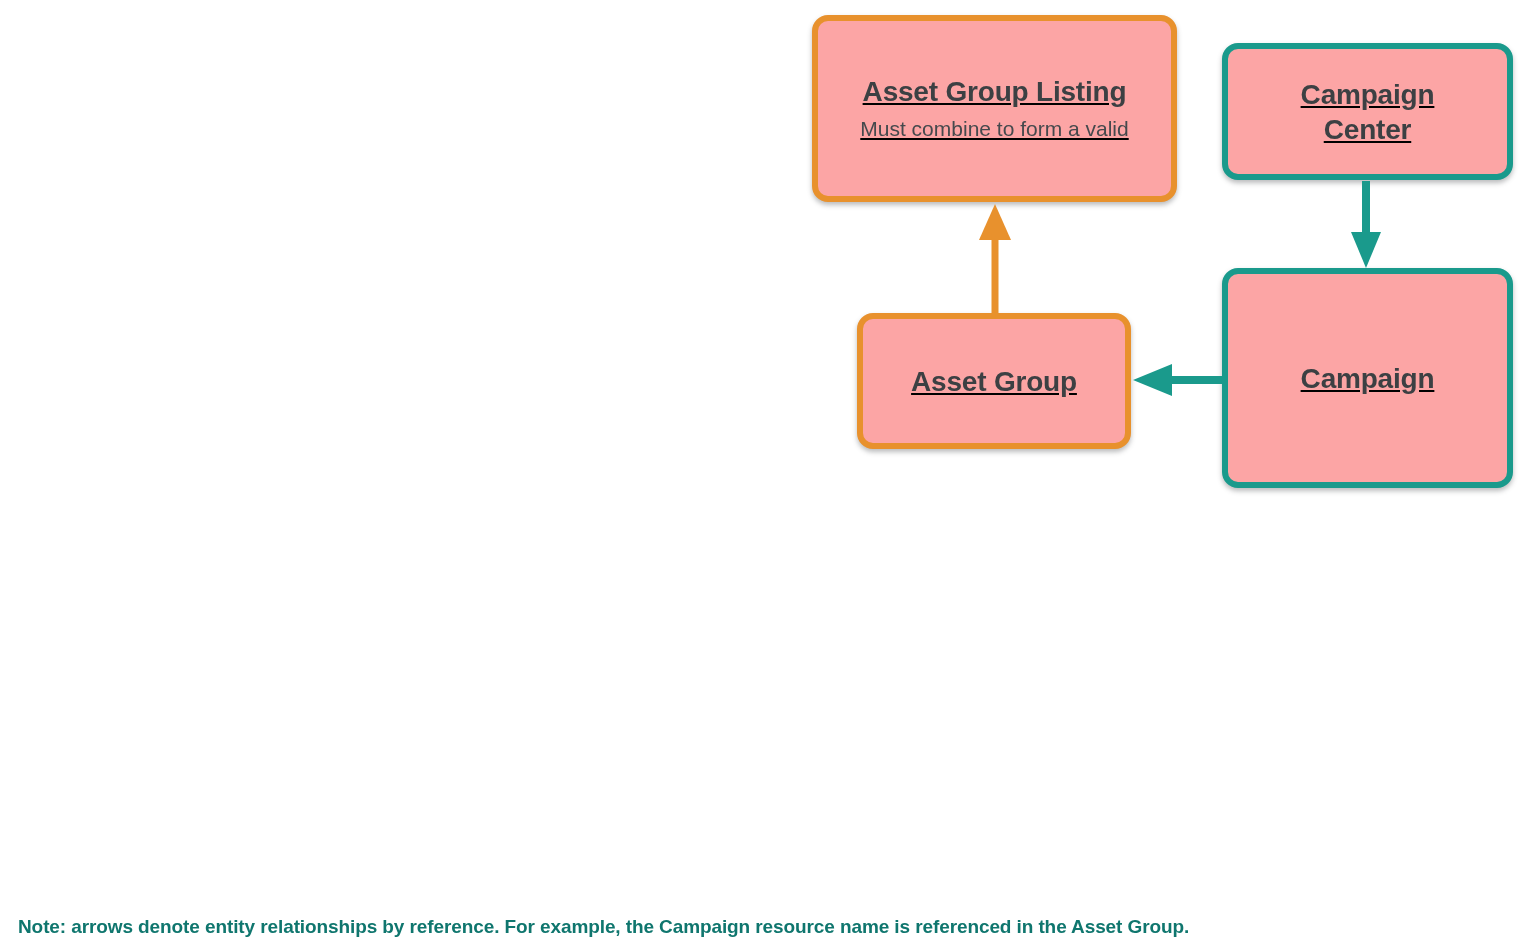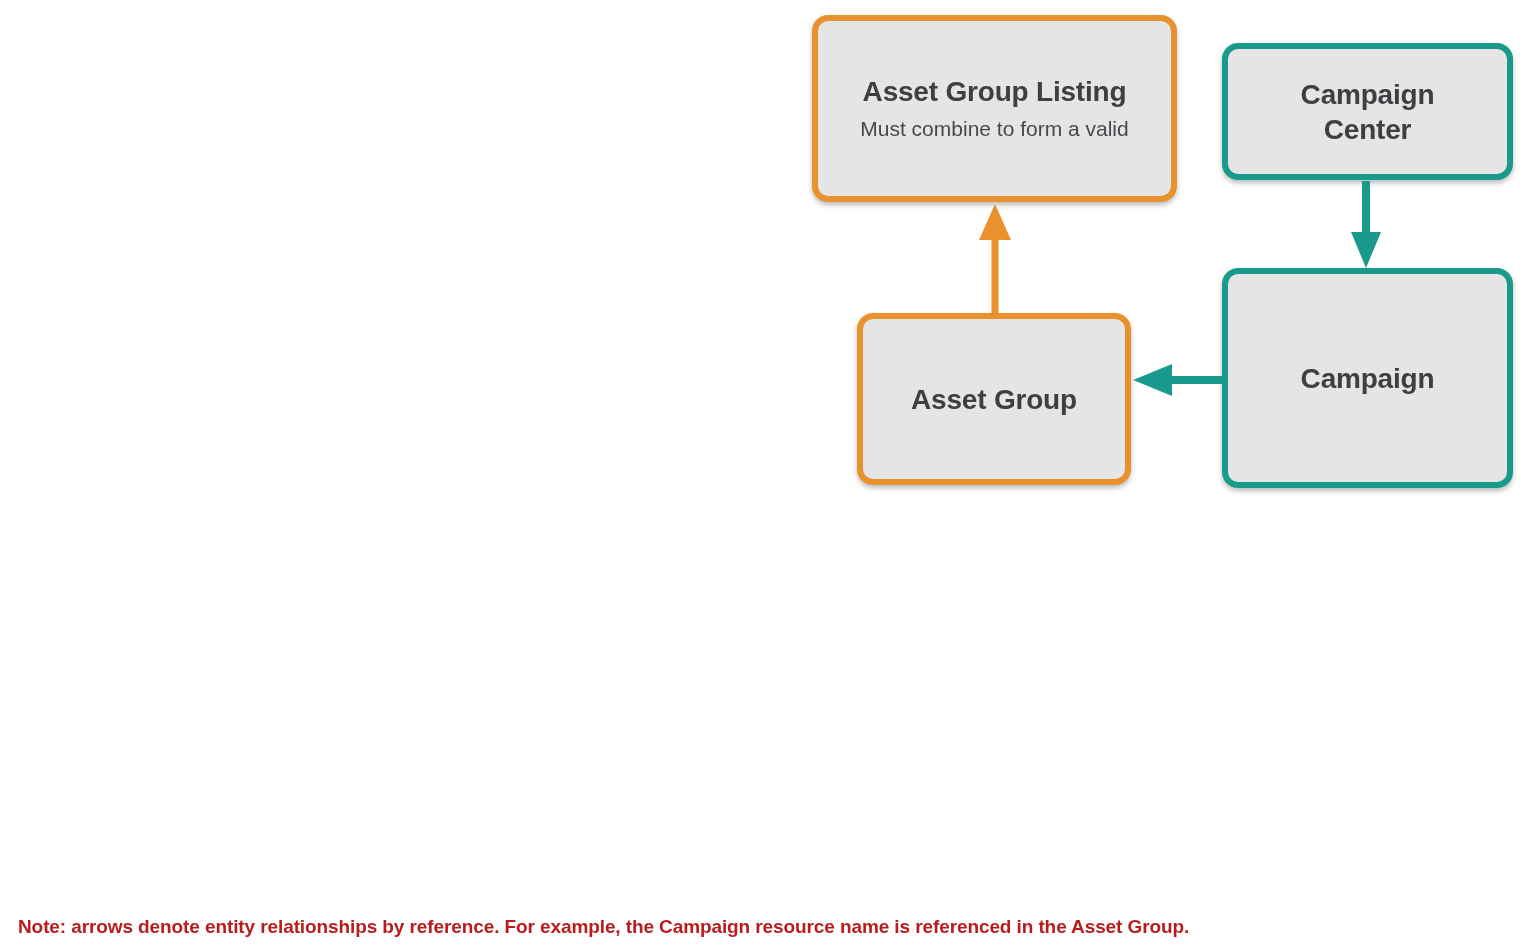--- a/index.html
+++ b/index.html
@@ -13,46 +13,47 @@
     width: 1538px;
     height: 948px;
     background: #ffffff;
     overflow: hidden;
   }
   .box {
     position: absolute;
     box-sizing: border-box;
     border: 6px solid #999;
     border-radius: 16px;
-    background: #e5e5e5;
+    background: #fca5a5;
     box-shadow: 0 3px 5px rgba(60,64,67,0.35);
     display: flex;
     flex-direction: column;
     align-items: center;
     justify-content: center;
     text-align: center;
+    text-decoration: underline;
   }
   .box-title {
     font-size: 28px;
     font-weight: bold;
     color: #3C4043;
     line-height: 35px;
     letter-spacing: -0.2px;
   }
   .box-subtitle {
     font-size: 21px;
     font-weight: normal;
     color: #45494D;
     line-height: 28px;
     margin-top: 6px;
     text-align: center;
   }
   .box-listing-filters { left: 812px; top: 15px;  width: 365px; height: 187px; }
   .box-campaign-budget { left: 1222px; top: 43px; width: 291px; height: 137px; }
-  .box-asset-group     { left: 857px; top: 313px; width: 274px; height: 172px; }
+  .box-asset-group     { left: 857px; top: 313px; width: 274px; height: 136px; }
   .box-campaign        { left: 1222px; top: 268px; width: 291px; height: 220px; }
 
   .arrow { position: absolute; }
   .arrow-up-orange   { left: 975px;  top: 203px; }
   .arrow-down-teal   { left: 1346px; top: 181px; }
   .arrow-left-teal   { left: 1132px; top: 360px; }
 
   .note {
     position: absolute;
     left: 18px;
@@ -101,15 +102,15 @@
   <svg class="arrow arrow-down-teal" width="40" height="88" viewBox="0 0 40 88">
     <rect x="16" y="0" width="8" height="54" style="fill: rgb(26, 154, 140);"></rect>
     <polygon points="20,87 5,51 35,51" style="fill: rgb(26, 154, 140);"></polygon>
   </svg>
 
   <svg class="arrow arrow-left-teal" width="90" height="40" viewBox="0 0 90 40">
     <polygon points="1,20 40,4 40,36" style="fill: rgb(26, 154, 140);"></polygon>
     <rect x="38" y="16" width="52" height="8" style="fill: rgb(26, 154, 140);"></rect>
   </svg>
 
-  <div class="note" style="color: #b91c1c;">Note: arrows denote entity relationships by reference. For example, the Campaign resource name is referenced in the Asset Group.</div>
+  <div class="note" style="color: #0f766e;">Note: arrows denote entity relationships by reference. For example, the Campaign resource name is referenced in the Asset Group.</div>
 
 </div>
 
 </body></html>

